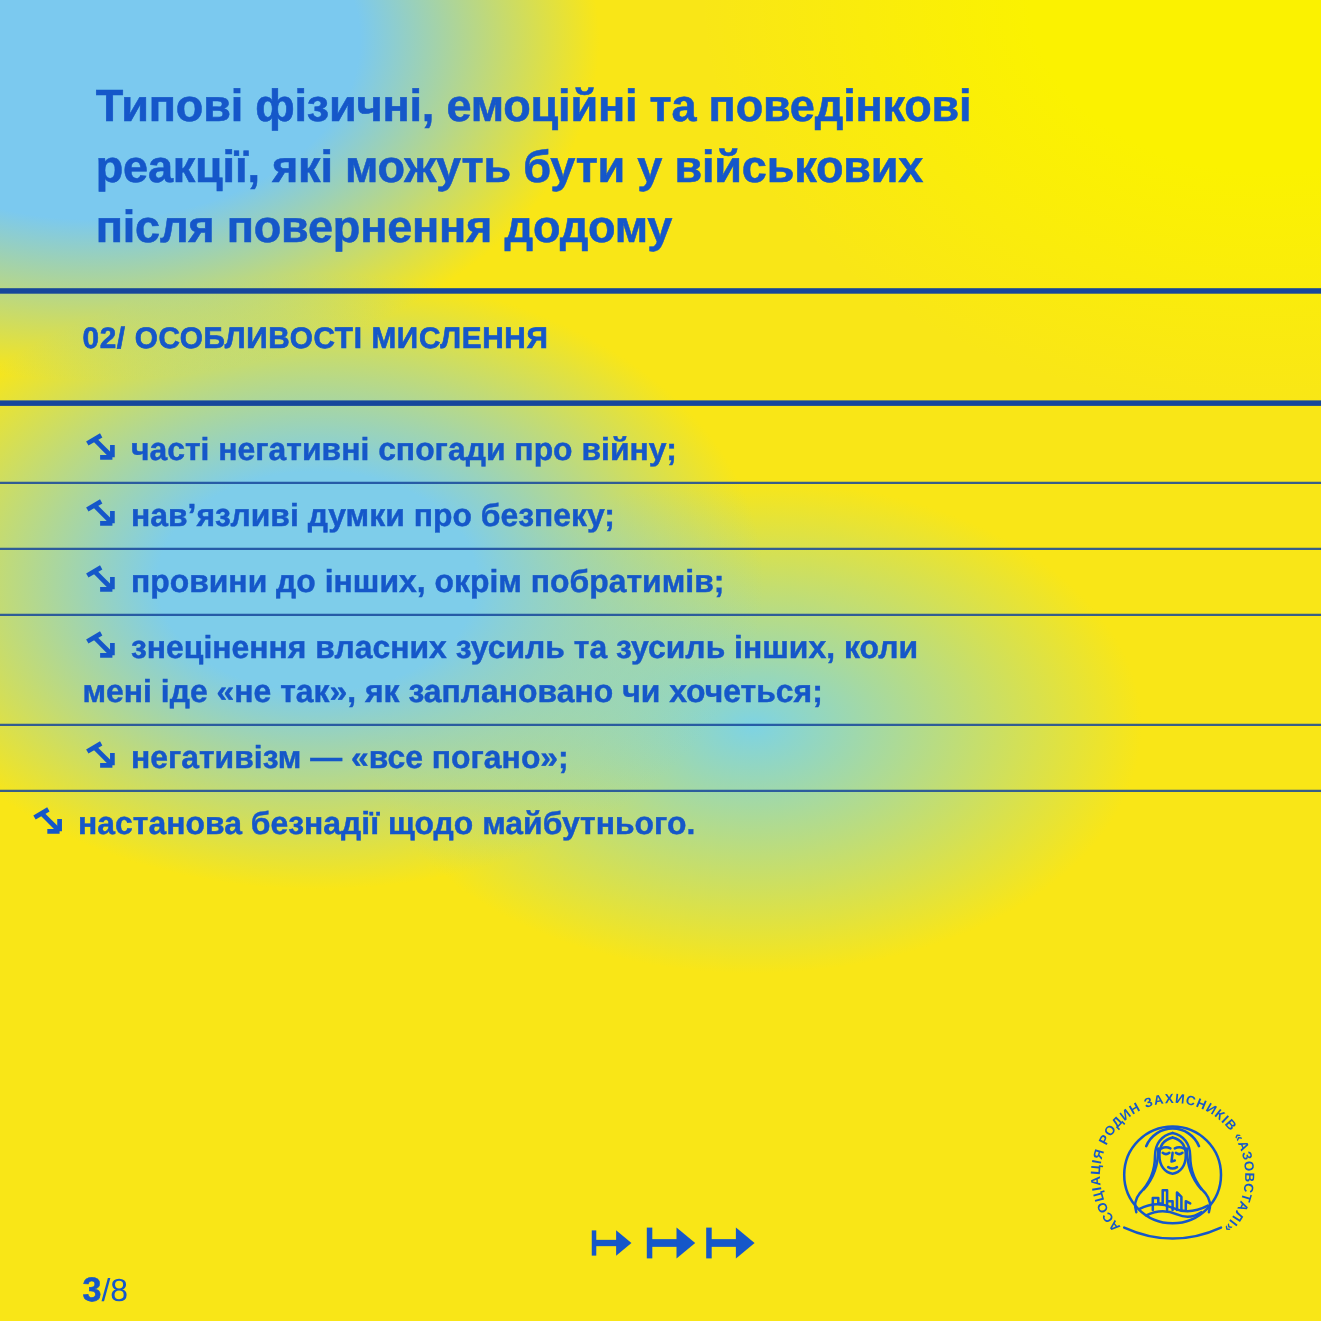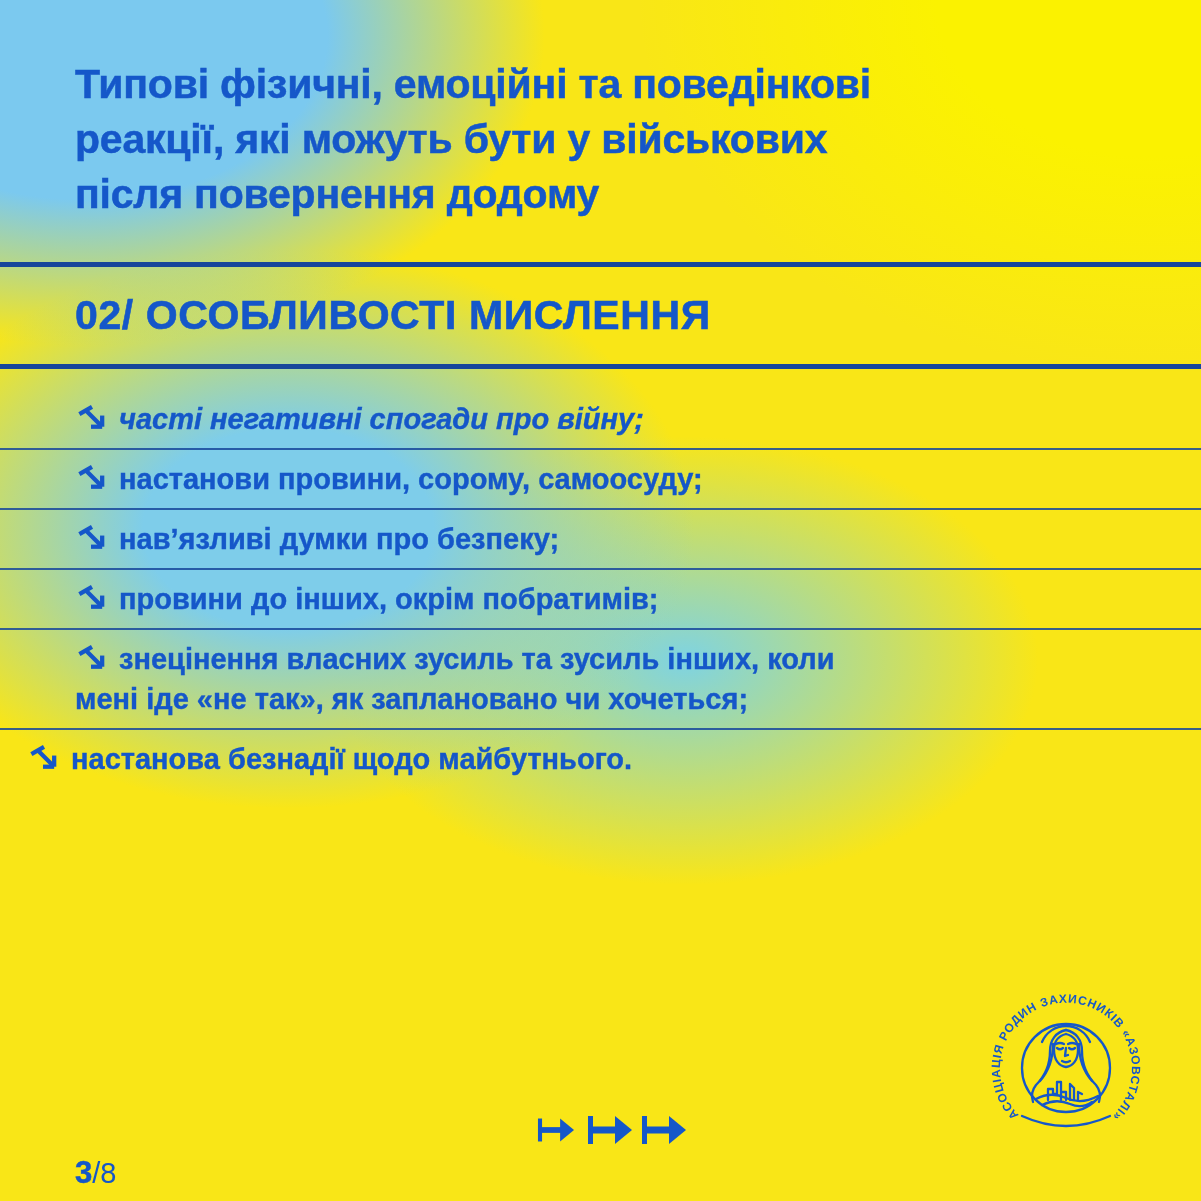--- a/index.html
+++ b/index.html
@@ -20,45 +20,45 @@
     background-color:#f9e617;
     background-image:
       radial-gradient(ellipse 640px 430px at 7% 3%,  #7bc9ef 0%, #7bc9ef 38%, rgba(123,201,239,0) 72%),
       radial-gradient(ellipse 580px 400px at 24% 44%, #7ecdea 0%, #7ecdea 25%, rgba(126,205,234,0) 70%),
       radial-gradient(ellipse 520px 330px at 57% 55%, #7ed3e3 0%, rgba(126,211,227,0) 68%),
       radial-gradient(ellipse 720px 520px at 96% 0%,  #fbf200 0%, #fbf200 30%, rgba(251,242,0,0) 72%);
     color:var(--blue);
   }
   .page-title{
     position:absolute;left:75px;top:57px;width:1030px;
-    margin:0;
+    margin:12px;
     font-size:41px;line-height:55px;font-weight:700;
     letter-spacing:-0.2px;
     -webkit-text-stroke:0.5px var(--blue);
     white-space:pre-line;
   }
   .rule{position:absolute;left:0;right:0;height:5px;background:var(--divider);}
   .rule-a{top:262px;}
   .rule-b{top:364px;}
   .section-heading{
     position:absolute;left:75px;top:292px;margin:0;
-    font-size:41px;font-weight:700;letter-spacing:0.6px;
+    font-size:27px;font-weight:700;letter-spacing:0.6px;
     -webkit-text-stroke:0.6px var(--blue);
   }
   .list{
     position:absolute;left:0;right:0;top:369px;
     margin:0;padding:0;list-style:none;
   }
   .row{
     padding:9px 70px 9px 75px;
     border-bottom:2px solid var(--thin-line);
     font-size:29px;line-height:40px;font-weight:700;
     -webkit-text-stroke:0.4px var(--blue);
   }
-  .row:first-child{padding-top:30px;font-style:italic;}
+  .row:first-child{padding-top:20px;}
   .row:last-child{border-bottom:none;padding-left:27px;}
   .bullet{
     width:33px;height:33px;
     vertical-align:-5px;margin-right:11px;
     stroke:var(--blue);stroke-width:4.4;fill:none;stroke-linecap:butt;
   }
   .row-text{white-space:pre-line;}
   .pagenum{
     position:absolute;left:75px;top:1155px;
     font-size:31px;font-weight:700;
@@ -96,26 +96,20 @@
 
   <ul class="list" id="list">
   <li class="row"><svg class="bullet" viewBox="0 0 34 34">
           <path d="M4.5 13.5 L17.5 6"></path>
           <path d="M11 9.5 L27.5 26"></path>
           <path d="M28 26.5 L28 15"></path>
           <path d="M28 26.5 L16.5 26.5"></path>
         </svg><span class="row-text">часті негативні спогади про війну;</span></li>
 
 
-  <li class="row"><svg class="bullet" viewBox="0 0 34 34">
-          <path d="M4.5 13.5 L17.5 6"></path>
-          <path d="M11 9.5 L27.5 26"></path>
-          <path d="M28 26.5 L28 15"></path>
-          <path d="M28 26.5 L16.5 26.5"></path>
-        </svg><span class="row-text">настанови провини, сорому, самоосуду;</span></li>
 
   <li class="row"><svg class="bullet" viewBox="0 0 34 34">
           <path d="M4.5 13.5 L17.5 6"></path>
           <path d="M11 9.5 L27.5 26"></path>
           <path d="M28 26.5 L28 15"></path>
           <path d="M28 26.5 L16.5 26.5"></path>
         </svg><span class="row-text">нав’язливі думки про безпеку;</span></li>
 
   <li class="row"><svg class="bullet" viewBox="0 0 34 34">
           <path d="M4.5 13.5 L17.5 6"></path>
@@ -125,20 +119,26 @@
         </svg><span class="row-text">провини до інших, окрім побратимів;</span></li>
 
   <li class="row"><svg class="bullet" viewBox="0 0 34 34">
           <path d="M4.5 13.5 L17.5 6"></path>
           <path d="M11 9.5 L27.5 26"></path>
           <path d="M28 26.5 L28 15"></path>
           <path d="M28 26.5 L16.5 26.5"></path>
         </svg><span class="row-text">знецінення власних зусиль та зусиль інших, коли
 мені іде «не так», як заплановано чи хочеться;</span></li>
 
+  <li class="row"><svg class="bullet" viewBox="0 0 34 34">
+          <path d="M4.5 13.5 L17.5 6"></path>
+          <path d="M11 9.5 L27.5 26"></path>
+          <path d="M28 26.5 L28 15"></path>
+          <path d="M28 26.5 L16.5 26.5"></path>
+        </svg><span class="row-text">негативізм — «все погано»;</span></li>
 
   <li class="row"><svg class="bullet" viewBox="0 0 34 34">
           <path d="M4.5 13.5 L17.5 6"></path>
           <path d="M11 9.5 L27.5 26"></path>
           <path d="M28 26.5 L28 15"></path>
           <path d="M28 26.5 L16.5 26.5"></path>
         </svg><span class="row-text">настанова безнадії щодо майбутнього.</span></li>
 </ul>
 
   <div class="pagenum"><span>3</span><span class="ptotal">/8</span></div>

